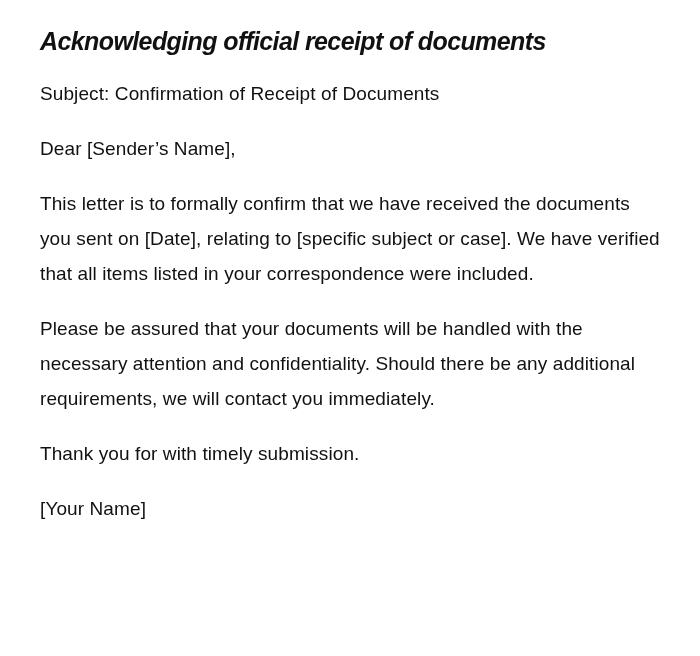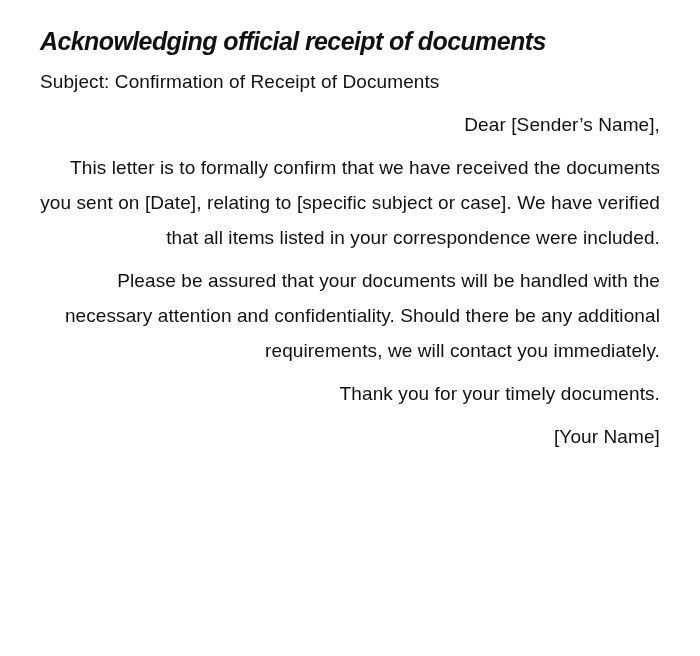--- a/index.html
+++ b/index.html
@@ -1,26 +1,26 @@
 <!DOCTYPE html>
 <html><head>
 <meta charset="utf-8">
 <style>
   html, body { margin: 0; padding: 0; background: #ffffff; }
   body { width: 700px; height: 656px; position: relative; overflow: hidden; color: #111111; }
   .page { position: absolute; left: 40px; top: 26px; width: 620px; }
   .title { font-family: "Liberation Sans", sans-serif; font-weight: bold; font-size: 25px; letter-spacing: -0.6px; margin: 0; line-height: 30px; font-style: italic; }
   .p { font-family: "Liberation Sans", sans-serif; font-size: 19px; line-height: 35px; margin: 0; letter-spacing: 0.1px; }
-  .subject { margin-top: 8px; }
-  .gap { margin-top: 8px; text-align: right; }
+  .subject { margin-top: 20px; }
+  .gap { margin-top: 20px; }
 </style>
 </head>
 <body>
 
 <div class="page">
   <h1 class="title">Acknowledging official receipt of documents</h1>
   <p class="p subject">Subject: Confirmation of Receipt of Documents</p>
   <p class="p gap">Dear [Sender’s Name],</p>
   <p class="p gap">This letter is to formally confirm that we have received the documents you sent on [Date], relating to [specific subject or case]. We have verified that all items listed in your correspondence were included.</p>
   <p class="p gap">Please be assured that your documents will be handled with the necessary attention and confidentiality. Should there be any additional requirements, we will contact you immediately.</p>
-  <p class="p gap">Thank you for your timely documents.</p>
+  <p class="p gap">Thank you for with timely submission.</p>
   <p class="p gap">[Your Name]</p>
 </div>
 
 </body></html>

